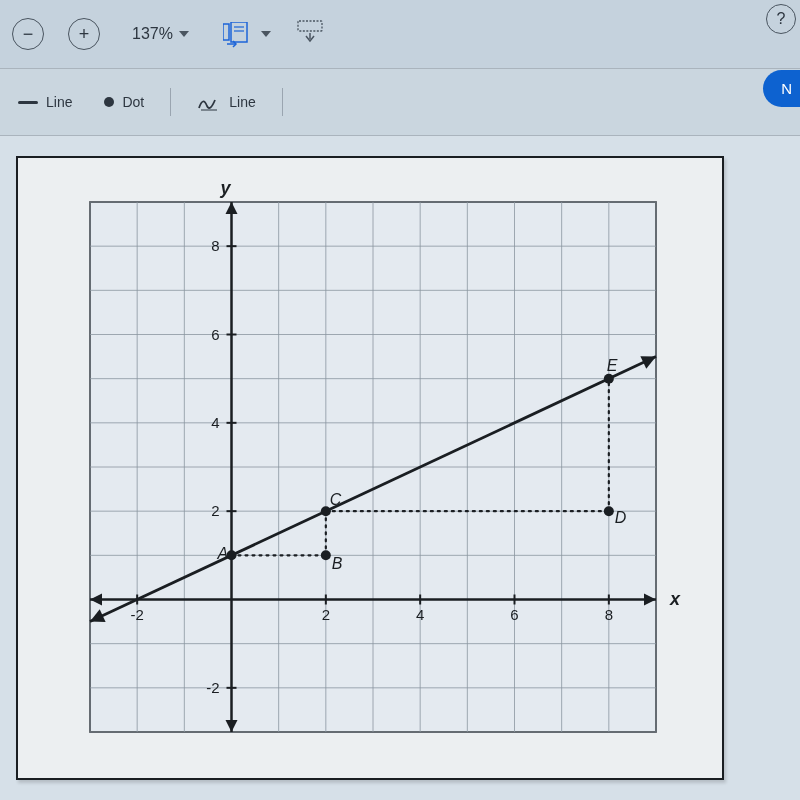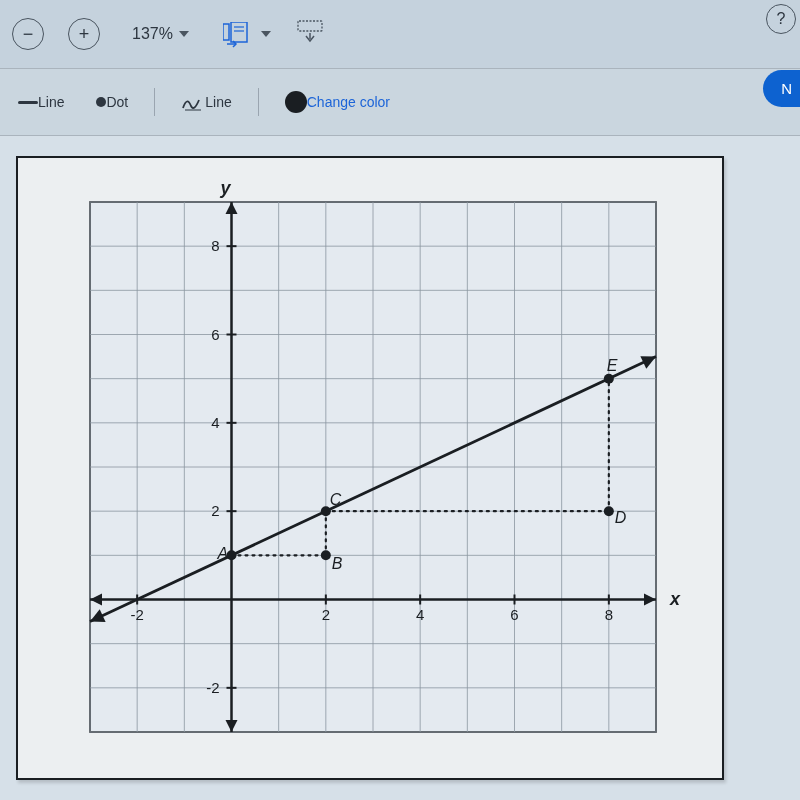--- a/index.html
+++ b/index.html
@@ -59,21 +59,21 @@
     width: 28px;
     height: 24px;
     position: relative;
     margin-left: 10px;
   }
   .icon-reading svg { display: block; }
   .sep { width: 1px; height: 28px; background: #9aa5b0; }
   .tool-item {
     display: flex;
     align-items: center;
-    gap: 0;
+    gap: 8px;
     color: #2d3640;
     font-size: 14px;
     padding: 4px 6px;
   }
   .line-icon { width: 20px; height: 3px; background: #2d3640; border-radius: 2px; }
   .dot-icon { width: 10px; height: 10px; background: #2d3640; border-radius: 50%; }
   .big-dot { width: 22px; height: 22px; background: #1a1e22; border-radius: 50%; }
   .link { color: #1c64d8; }
   .right-btn {
     position: absolute;
@@ -150,24 +150,20 @@
   </div>
   <div class="sep"></div>
   <div class="tool-item">
     <svg width="24" height="20" viewBox="0 0 24 20">
       <path d="M2 16 Q 6 4 10 14 Q 13 20 18 8" fill="none" stroke="#2d3640" stroke-width="1.8"></path>
       <line x1="4" y1="18" x2="20" y2="18" stroke="#2d3640" stroke-width="1"></line>
     </svg>
     <span>Line</span>
   </div>
   <div class="sep"></div>
-  <div class="tool-item">
-    <span class="big-dot"></span>
-    <span class="link">Change color</span>
-  </div>
 </div>
 
 <div class="help-btn">?</div>
 <div class="right-btn">
   <span>N</span>
 </div>
 
 <div class="content">
   <div class="graph-frame">
     <svg id="chart" width="656" height="590">

